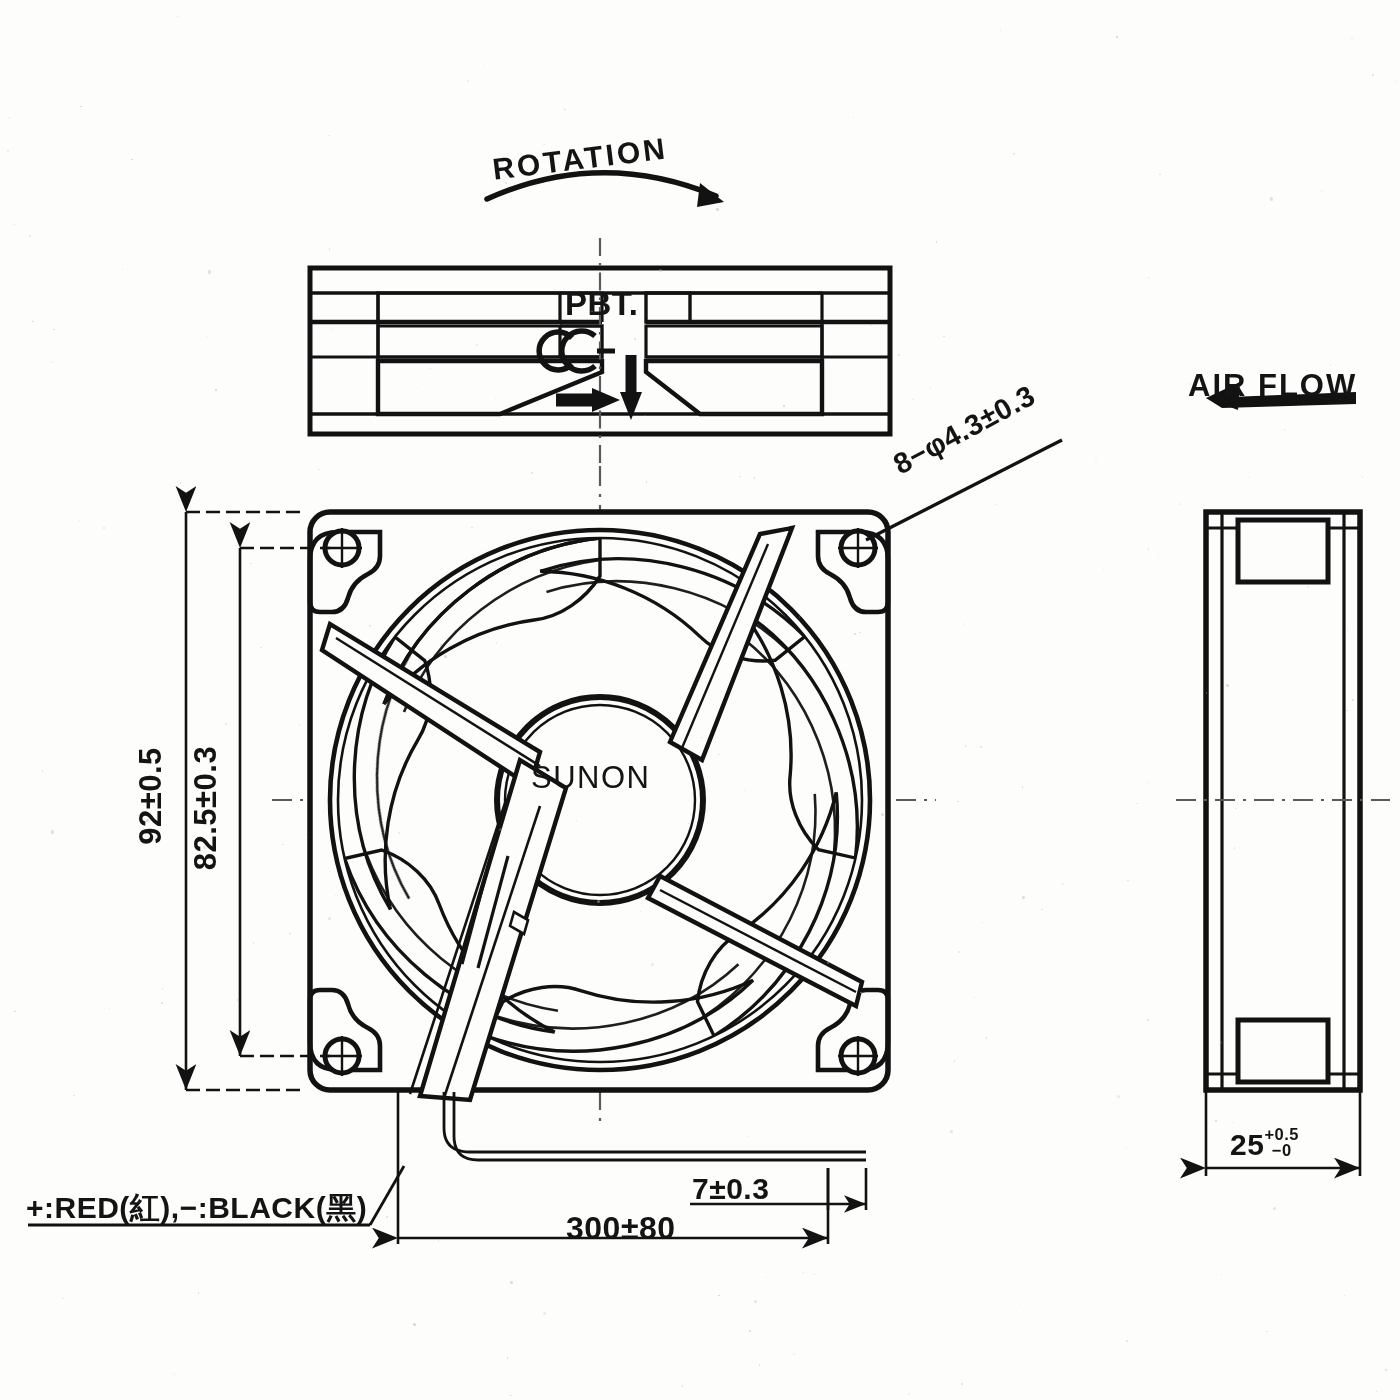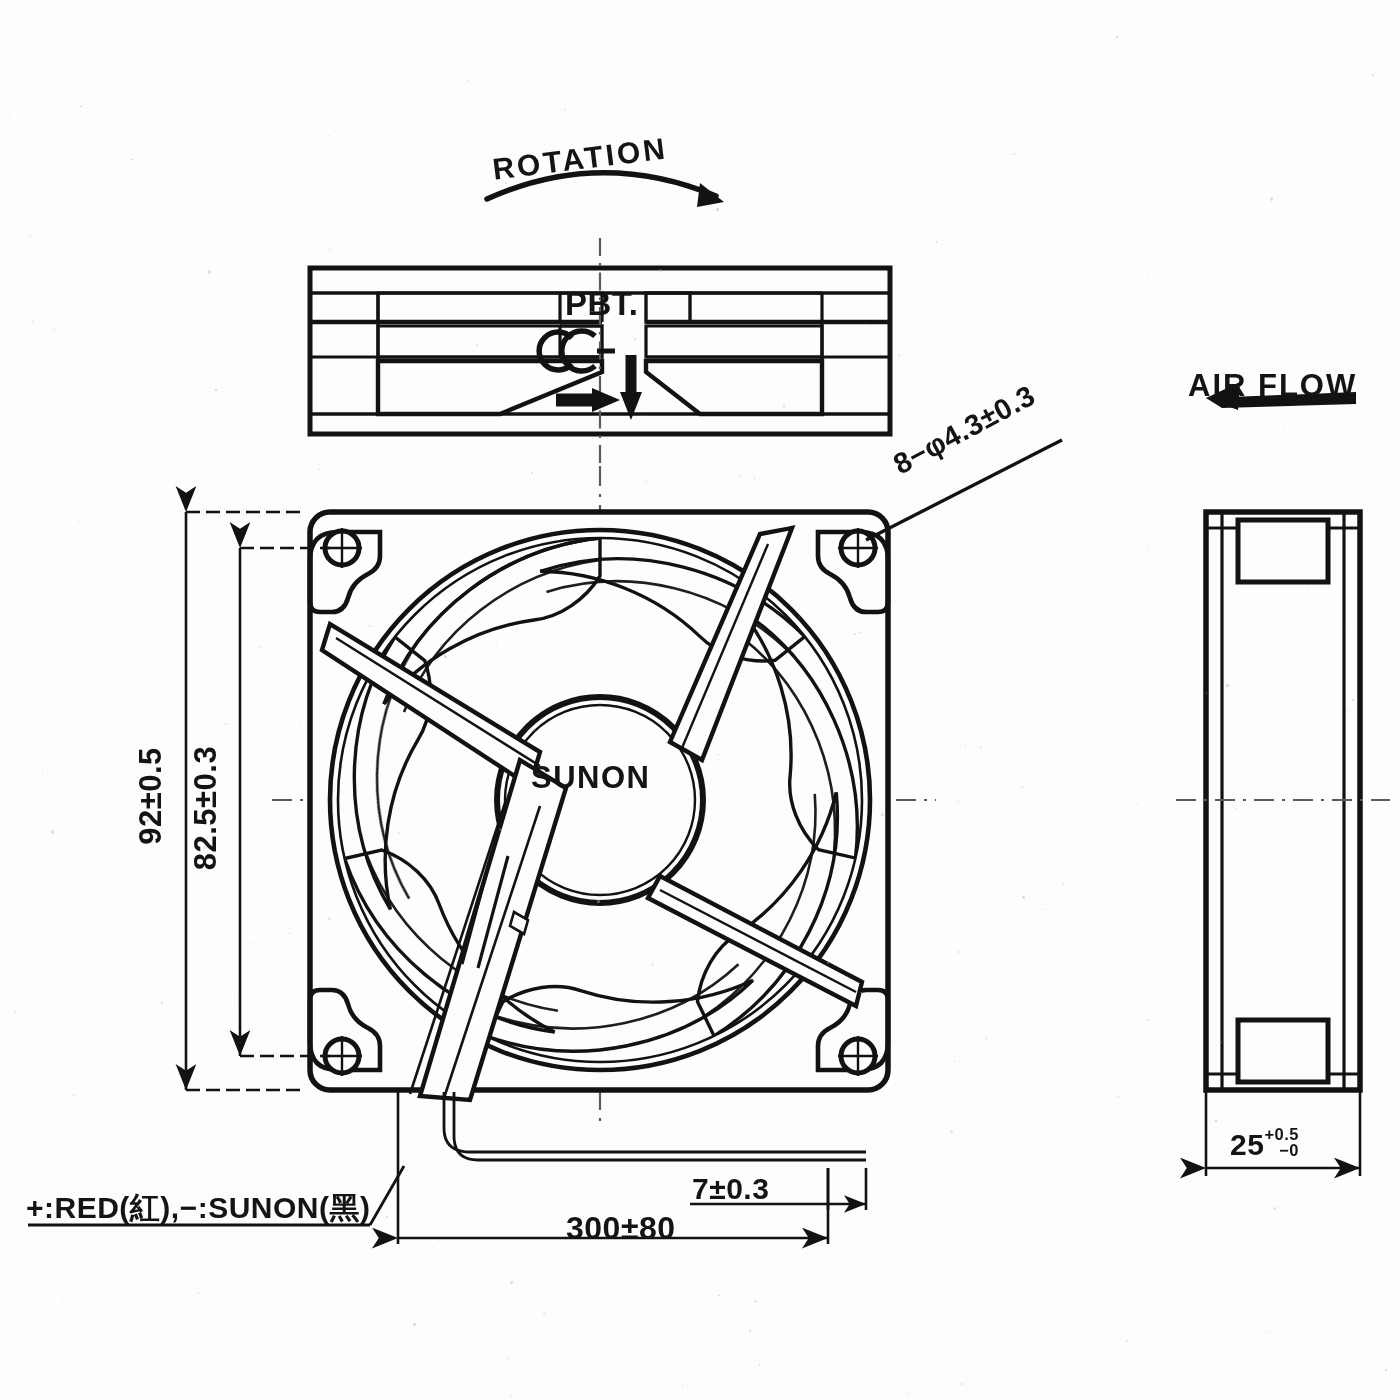--- a/index.html
+++ b/index.html
@@ -4,21 +4,21 @@
 <style>
   html,body{margin:0;padding:0;background:#ffffff;}
   body{
     width:1400px;height:1400px;overflow:hidden;position:relative;
     font-family:"Liberation Sans","DejaVu Sans",sans-serif;
     background:#fdfdfc;
   }
   #sheet{position:absolute;inset:0;width:1400px;height:1400px;}
   .lbl{position:absolute;color:#141414;font-weight:600;letter-spacing:.5px;white-space:nowrap;}
   .vlbl{transform-origin:center center;}
-  .tol{display:inline-block;font-size:.55em;line-height:.95;vertical-align:-0.15em;text-align:right;position:relative;top:-0.1em;}
+  .tol{display:inline-block;font-size:.55em;line-height:.95;vertical-align:-0.15em;text-align:center;position:relative;top:-0.1em;}
   .tol i{display:block;font-style:normal;}
   svg{display:block;}
   .spk{position:absolute;background:#b9b9b4;border-radius:50%;opacity:.5;}
 </style>
 </head>
 <body>
 
 <div id="sheet">
 
   <svg width="1400" height="1400" viewBox="0 0 1400 1400">
@@ -260,36 +260,36 @@
         <line x1="1360" y1="1090" x2="1360" y2="1176"></line>
       </g>
     </g>
   </svg>
 
   <div class="lbl" style="left:492px;top:142px;font-size:30px;letter-spacing:3px;
               transform:rotate(-7deg);">ROTATION</div>
 
   <div class="lbl" style="left:565px;top:285px;font-size:33px;font-weight:700;">PBT.</div>
 
-  <div class="lbl" style="left:531px;top:760px;font-size:31px;letter-spacing:1.5px;font-weight:700;">SUNON</div>
+  <div class="lbl" style="left:531px;top:760px;font-size:31px;letter-spacing:1.5px;font-weight:400;">SUNON</div>
 
   <div class="lbl" style="left:1188px;top:368px;font-size:31px;letter-spacing:2px;">AIR FLOW</div>
 
   <div class="lbl" style="left:888px;top:452px;font-size:29px;transform:rotate(-28deg);
               transform-origin:left top;">8−φ4.3±0.3</div>
 
   <div class="lbl vlbl" style="left:102px;top:778px;font-size:31px;transform:rotate(-90deg);">92±0.5</div>
 
   <div class="lbl vlbl" style="left:144px;top:790px;font-size:31px;transform:rotate(-90deg);">82.5±0.3</div>
 
   <div class="lbl" style="left:566px;top:1210px;font-size:32px;">300±80</div>
 
   <div class="lbl" style="left:692px;top:1172px;font-size:30px;">7±0.3</div>
 
-  <div class="lbl" style="left:26px;top:1188px;font-size:30px;">+:RED(紅),−:SUNON(黑)</div>
+  <div class="lbl" style="left:26px;top:1188px;font-size:30px;">+:RED(紅),−:BLACK(黑)</div>
 
   <div class="lbl" style="left:1230px;top:1128px;font-size:30px;">
     <span>25</span><span class="tol"><i>+0.5</i><i>−0</i></span>
   </div>
 
   <div id="speckles">
       <i class="spk" style="left:681.6px;top:1385.4px;width:1.6px;height:1.6px;opacity:0.50"></i>
       <i class="spk" style="left:429.5px;top:367.8px;width:1.6px;height:1.6px;opacity:0.60"></i>
       <i class="spk" style="left:758.9px;top:1364.1px;width:1.6px;height:1.6px;opacity:0.52"></i>
       <i class="spk" style="left:900.5px;top:1260.6px;width:1.6px;height:1.6px;opacity:0.19"></i>

